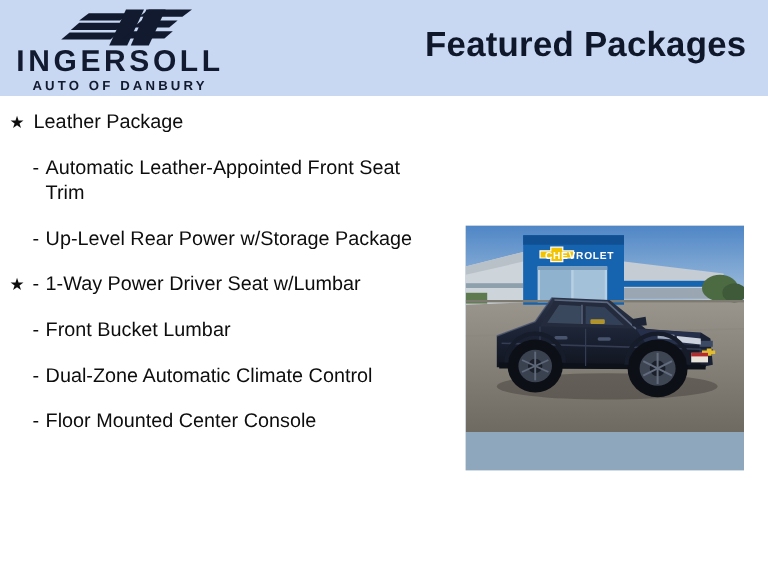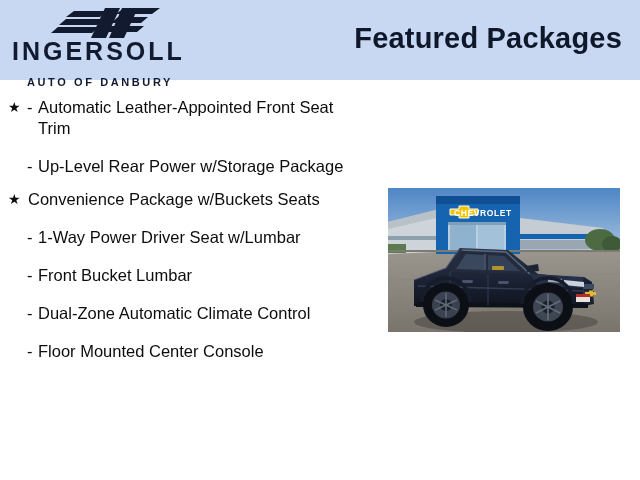--- a/index.html
+++ b/index.html
@@ -40,43 +40,43 @@
   .brand-emblem {
     position: absolute;
     left: 48px;
     top: 4px;
     width: 118px;
     height: 34px;
   }
   .brand-emblem svg { display: block; width: 118px; height: 34px; }
   .brand-wordmark {
     position: absolute;
-    left: 12px;
+    left: 0px;
     top: 36px;
     width: 200px;
+    text-align: center;
     font-size: 25px;
     font-weight: bold;
     letter-spacing: 3.0px;
     color: #111a2e;
     line-height: 26px;
     white-space: nowrap;
   }
   .brand-subline {
     position: absolute;
     left: 0px;
     top: 64px;
     width: 200px;
     text-align: center;
     font-size: 11px;
     font-weight: bold;
     letter-spacing: 2.6px;
     color: #111a2e;
     line-height: 12px;
     white-space: nowrap;
-    margin-top: 10px;
   }
   .slide-title {
     position: absolute;
     right: 18px;
     top: 22px;
     font-size: 29px;
     font-weight: bold;
     color: #0f172a;
     letter-spacing: 0.2px;
     white-space: nowrap;
@@ -120,21 +120,21 @@
   }
   .pkg-sub .dash { position: absolute; left: 27px; top: 0; }
   .pkg-sub .sub-text { display: block; padding-left: 11px; }
 
   
   .photo-frame {
     position: absolute;
     left: 388px;
     top: 188px;
     width: 232px;
-    height: 144px;
+    height: 204px;
     overflow: hidden;
     background: #8fa7bd;
   }
   .photo-frame svg { display: block; width: 232px; height: 172px; }
 </style>
 </head>
 <body>
 
 <div class="slide">
 
@@ -160,35 +160,35 @@
     </div>
 
     <div class="slide-title">Featured Packages</div>
   </div>
 
   <div class="content">
 
     <div class="pkg-group">
       <div class="pkg-head">
         <span class="star-bullet">★</span>
+        <span>Leather Package</span>
       </div>
       <div class="pkg-sub">
         <span class="dash">-</span>
         <span class="sub-text">Automatic Leather-Appointed Front Seat Trim</span>
       </div>
       <div class="pkg-sub">
         <span class="dash">-</span>
         <span class="sub-text">Up-Level Rear Power w/Storage Package</span>
       </div>
     </div>
 
     <div class="pkg-group">
       <div class="pkg-head">
         <span class="star-bullet">★</span>
-        <span>Convenience Package w/Buckets Seats</span>
       </div>
       <div class="pkg-sub">
         <span class="dash">-</span>
         <span class="sub-text">1-Way Power Driver Seat w/Lumbar</span>
       </div>
       <div class="pkg-sub">
         <span class="dash">-</span>
         <span class="sub-text">Front Bucket Lumbar</span>
       </div>
       <div class="pkg-sub">

